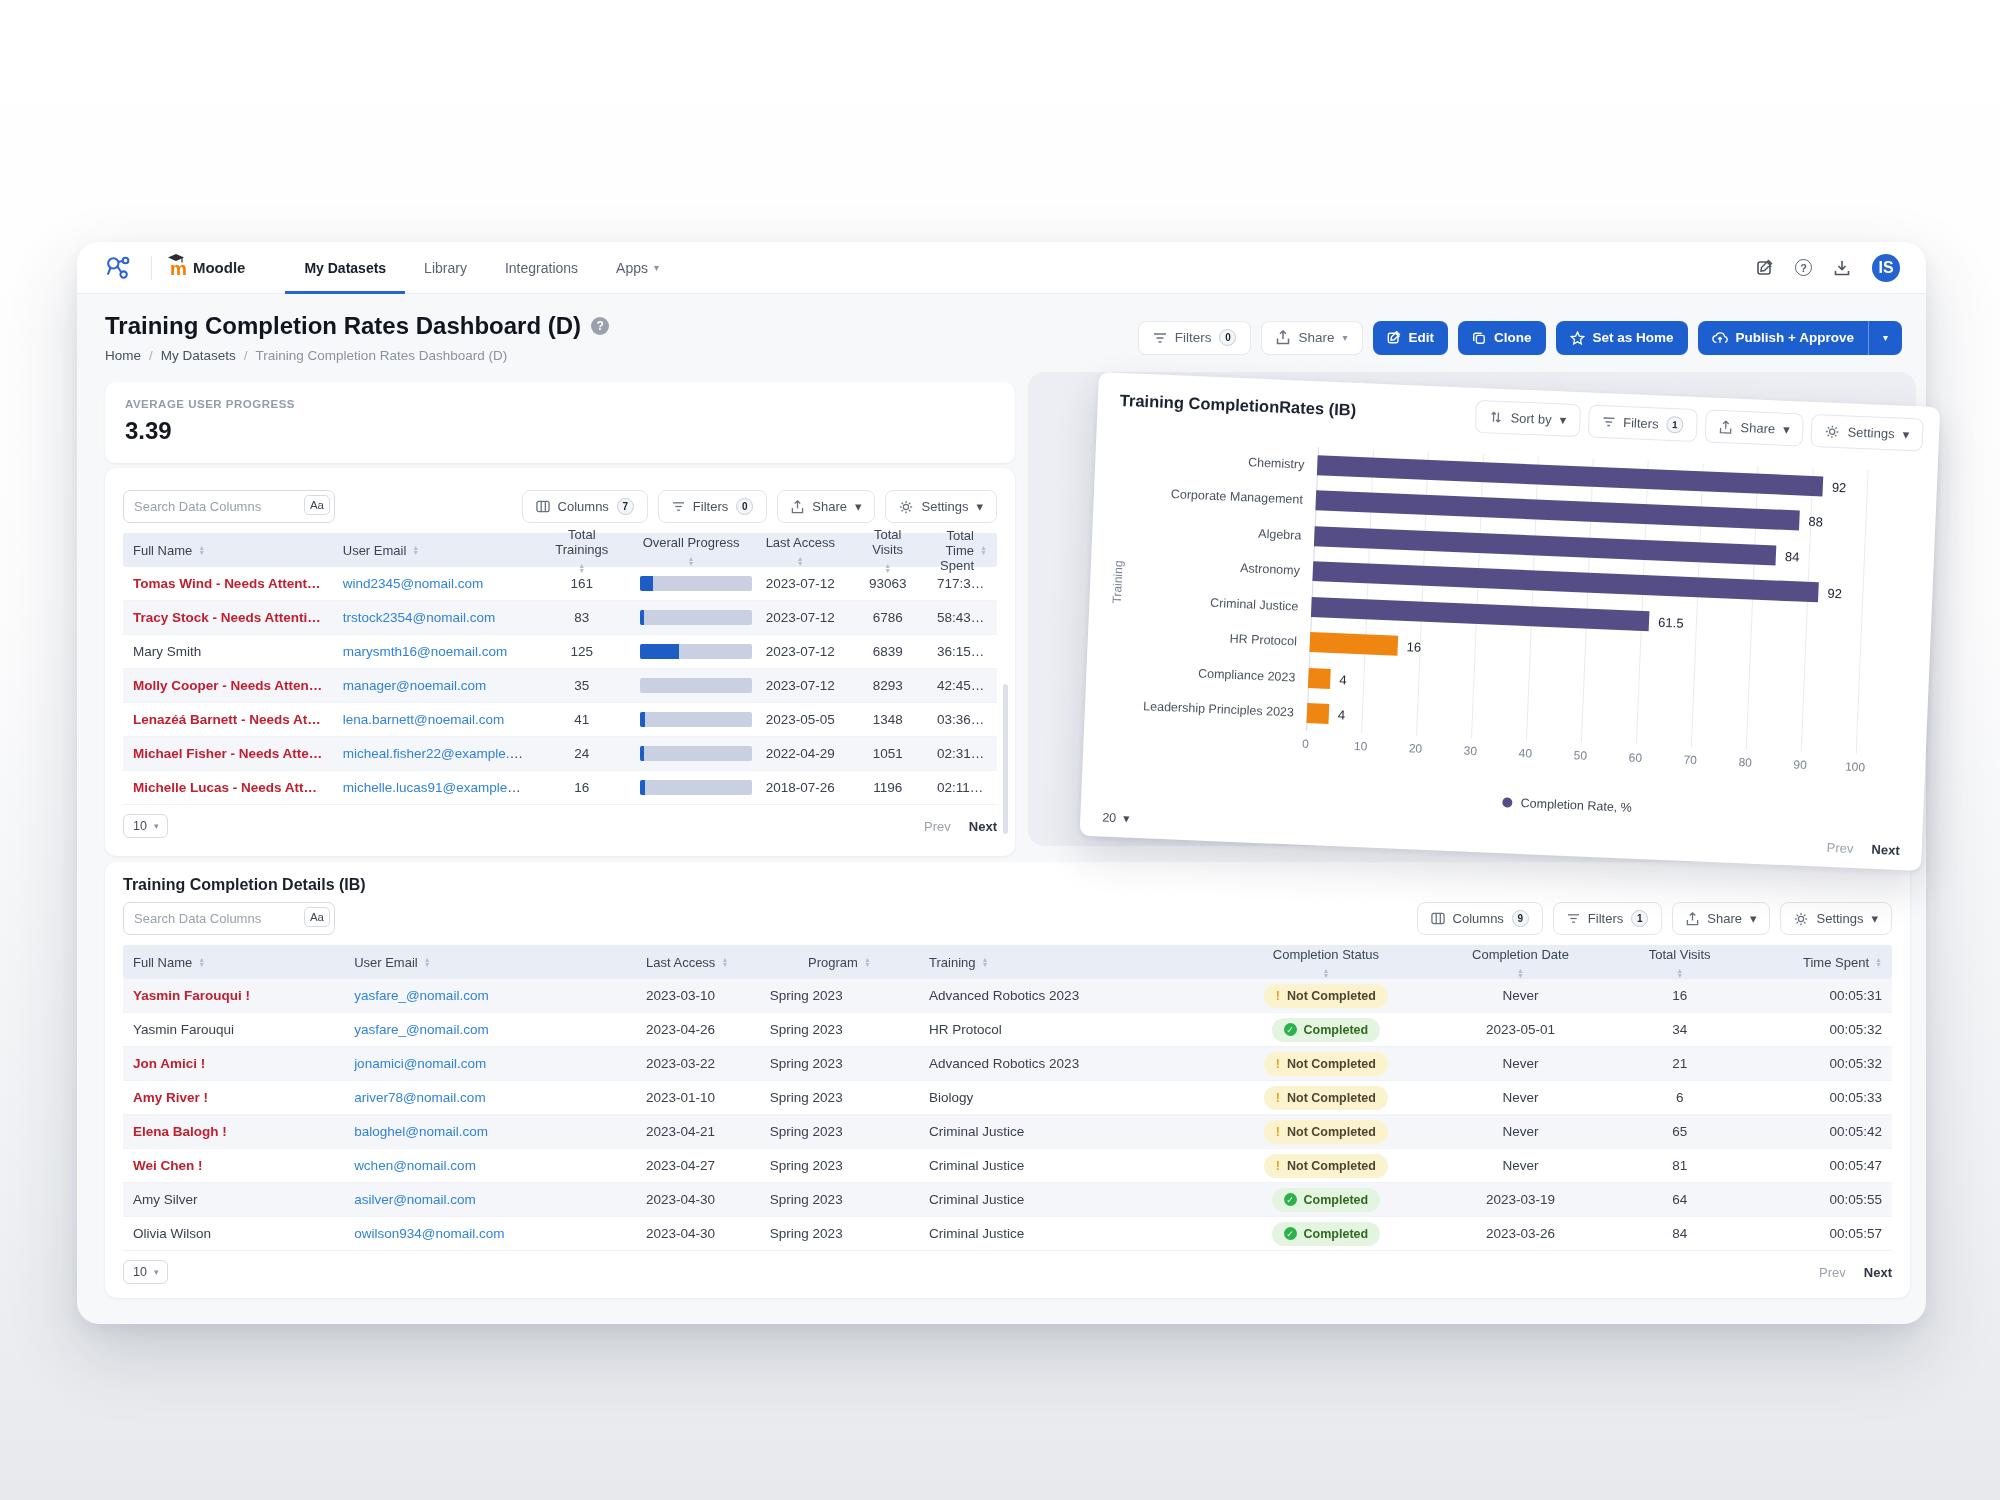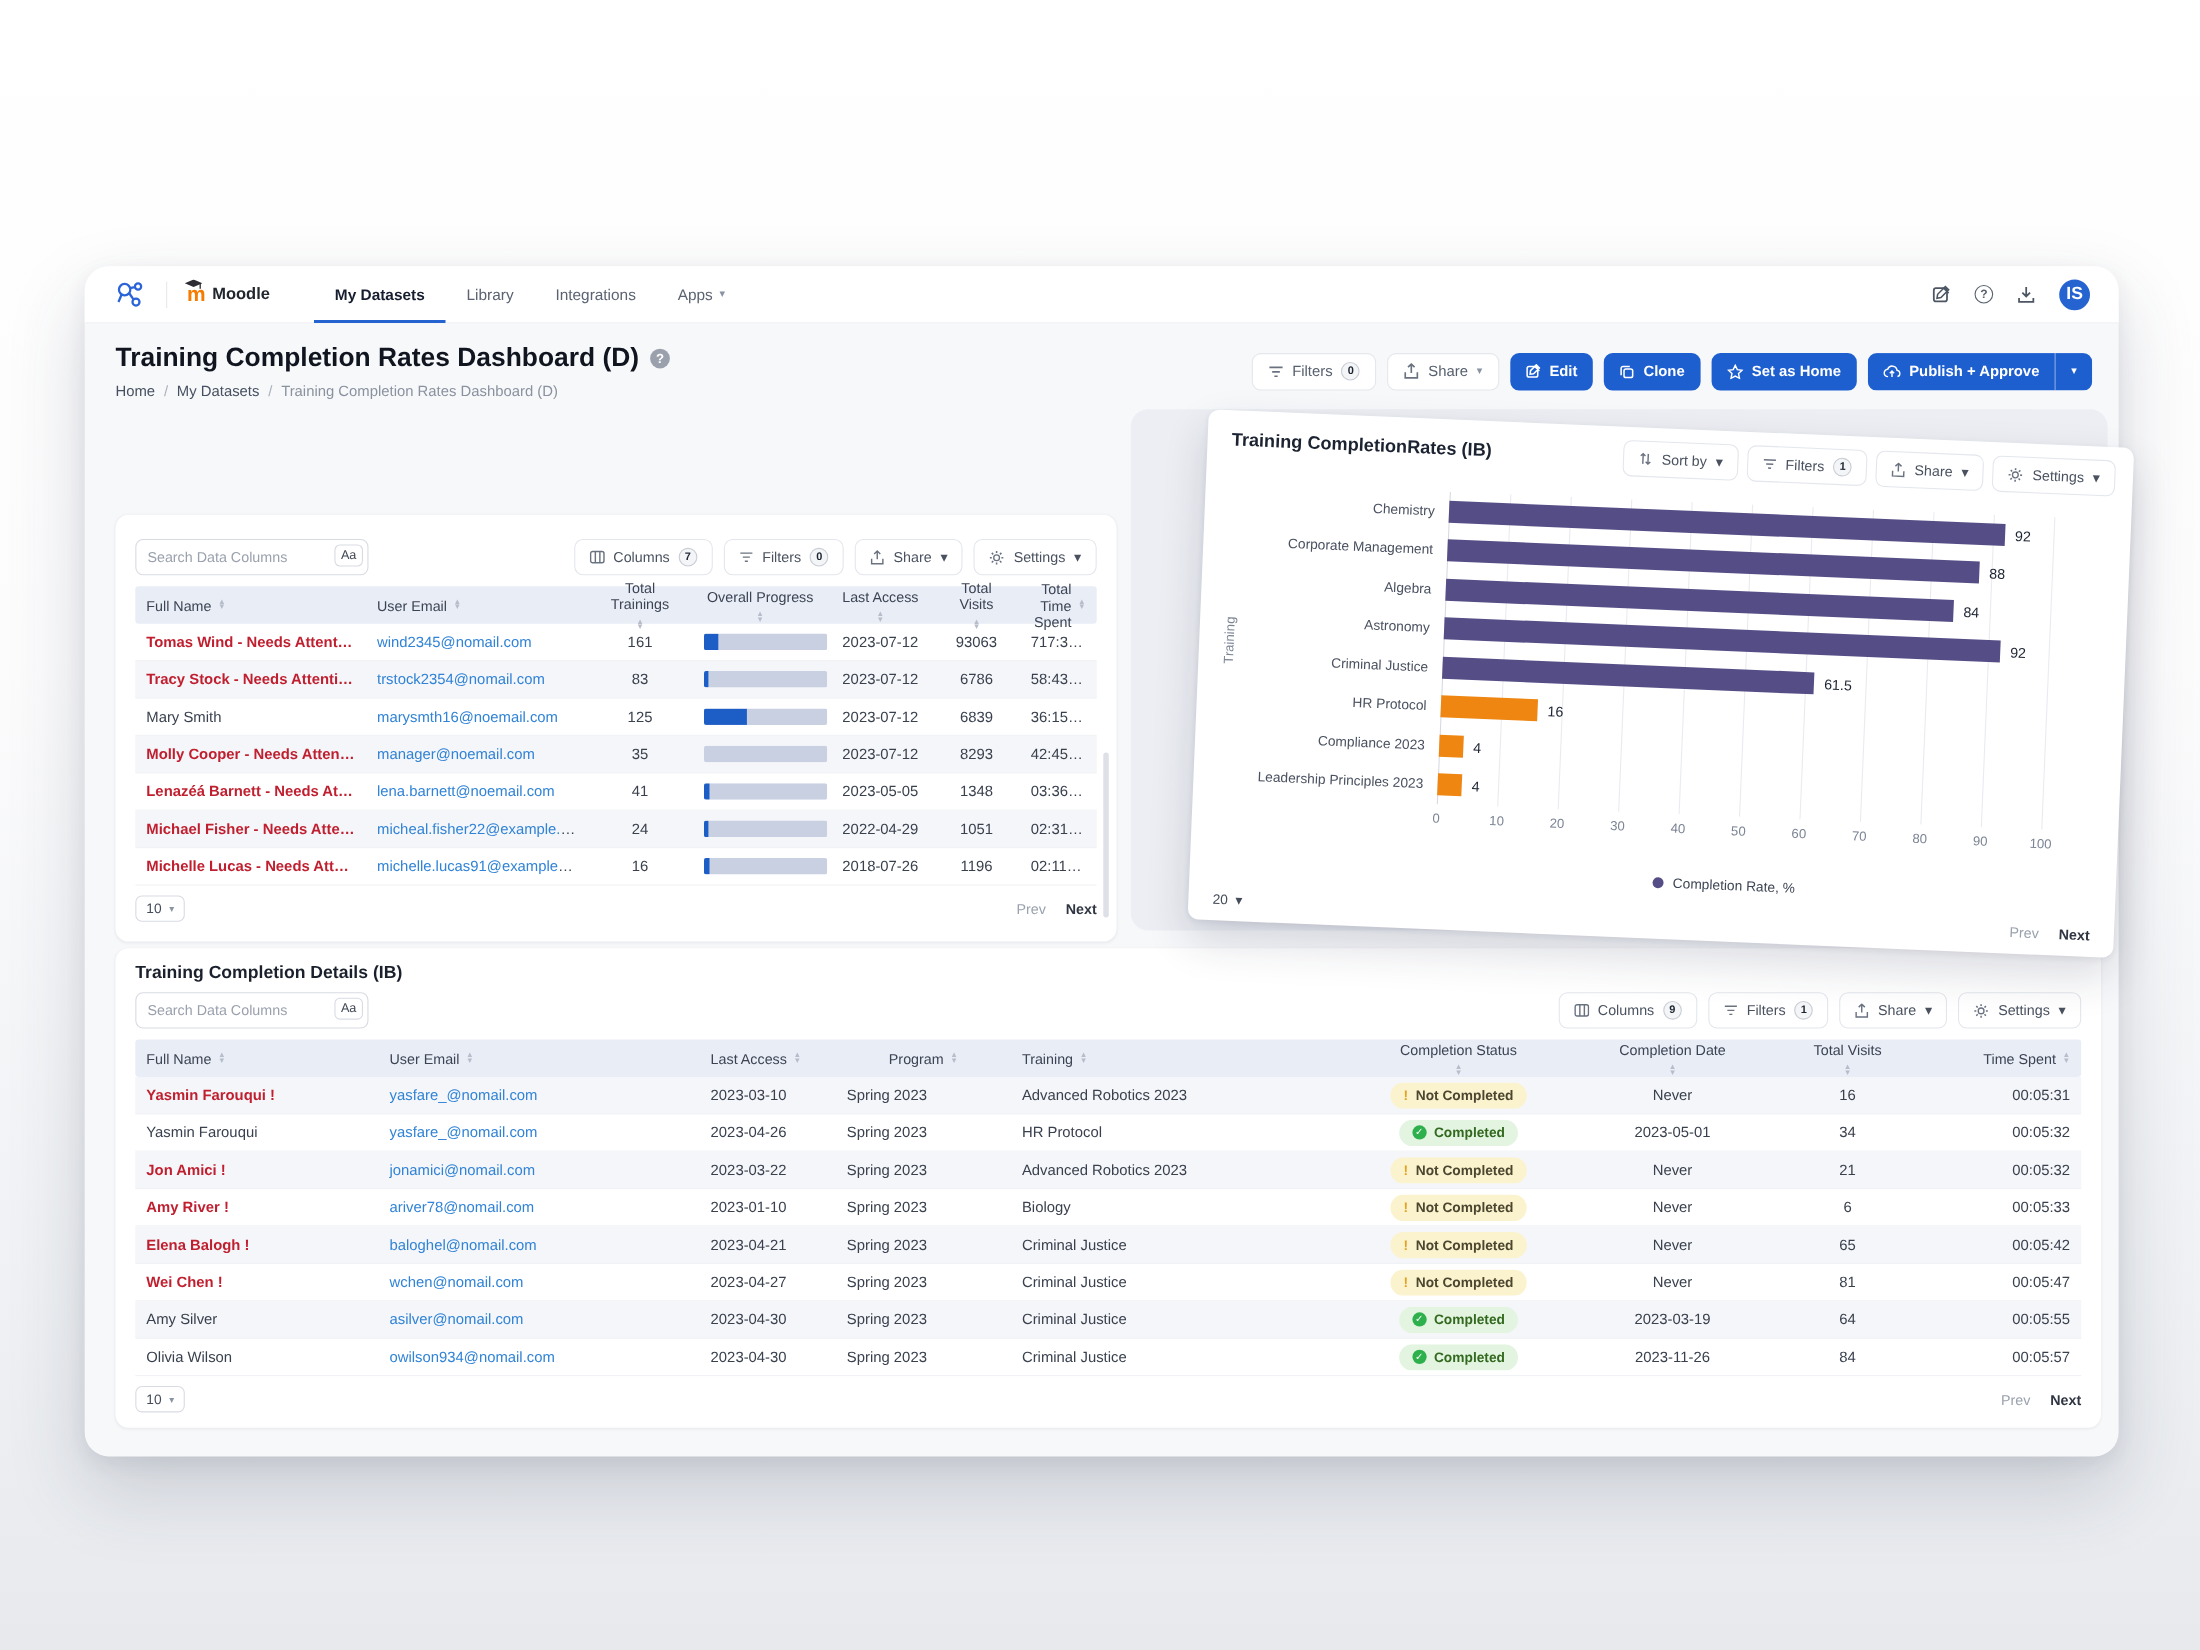--- a/index.html
+++ b/index.html
@@ -253,20 +253,24 @@
           <span>Publish + Approve</span>
         </div>
         <div class="chev">
             <span>▾</span>
           </div>
       </div>
     </div>
   </div>
 
   <div class="kpis">
+    <div class="kpi">
+      <div class="kpi-label">AVERAGE USER PROGRESS</div>
+      <div class="kpi-value">3.39</div>
+    </div>
   </div>
 
   <section class="card users-card t1">
     <div class="tools-row">
       <div class="search-wrap">
         <input placeholder="Search Data Columns" style="">
         <span class="aa">Aa</span>
       </div>
       <div class="toolbar">
         <div class="tbtn">
@@ -714,21 +718,21 @@
             <div class="td col2"><a href="#">owilson934@nomail.com</a></div>
             <div class="td col3">2023-04-30</div>
             <div class="td col4">Spring 2023</div>
             <div class="td col5">Criminal Justice</div>
             <div class="td col6 flex c-center">
               <span class="badge completed">
                 <span class="chk">✓</span>
                 <span>Completed</span>
               </span>
             </div>
-            <div class="td col7 c-center">2023-11-26</div>
+            <div class="td col7 c-center">2023-03-26</div>
             <div class="td col8 c-center">84</div>
             <div class="td col9 c-right">00:05:57</div>
           </div>
         </div>
     </div>
     <div class="tfoot">
       <div class="pagesize">
           <span>10</span>
           <span class="caret">▾</span>
         </div>

